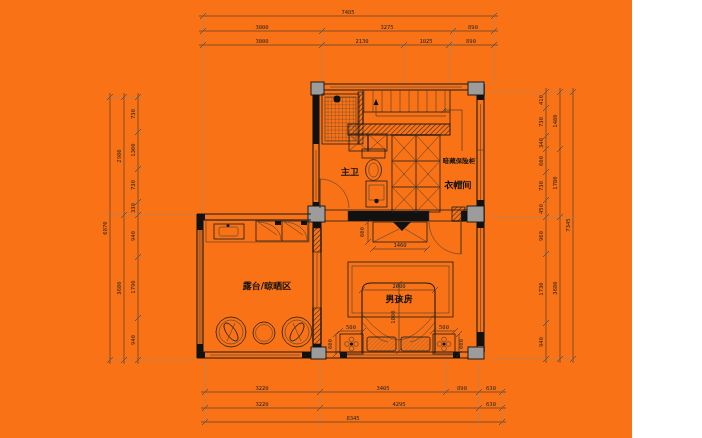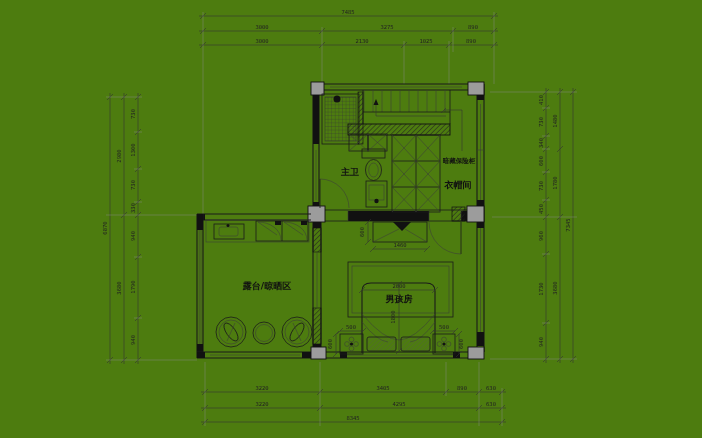--- a/index.html
+++ b/index.html
@@ -1,16 +1,16 @@
 <!DOCTYPE html>
 <html><head>
 <meta charset="utf-8">
 <style>
   html,body{margin:0;padding:0;background:#fff;}
-  .canvas{position:relative;width:702px;height:438px;background:#4d7c0f;overflow:hidden;
+  .canvas{position:relative;width:632px;height:438px;background:#f97316;overflow:hidden;
           font-family:"DejaVu Sans", sans-serif;}
   svg{display:block}
   .ln{stroke:#1a1a1a;stroke-width:1.1;fill:none;stroke-linecap:butt}
   .md{stroke:#1a1a1a;stroke-width:.8;fill:none}
   .thin{stroke:#3a3a3a;stroke-width:.55;fill:none}
   .dim{stroke:#333;stroke-width:.6;fill:none}
   .wit{stroke:#8a8a8a;stroke-width:.45;fill:none}
   .blk{fill:#111;stroke:none}
   .col{fill:#9c9c9c;stroke:#111;stroke-width:.9}
   text.d{font-family:"DejaVu Sans Mono","DejaVu Sans",sans-serif;font-size:5.5px;fill:#222}

